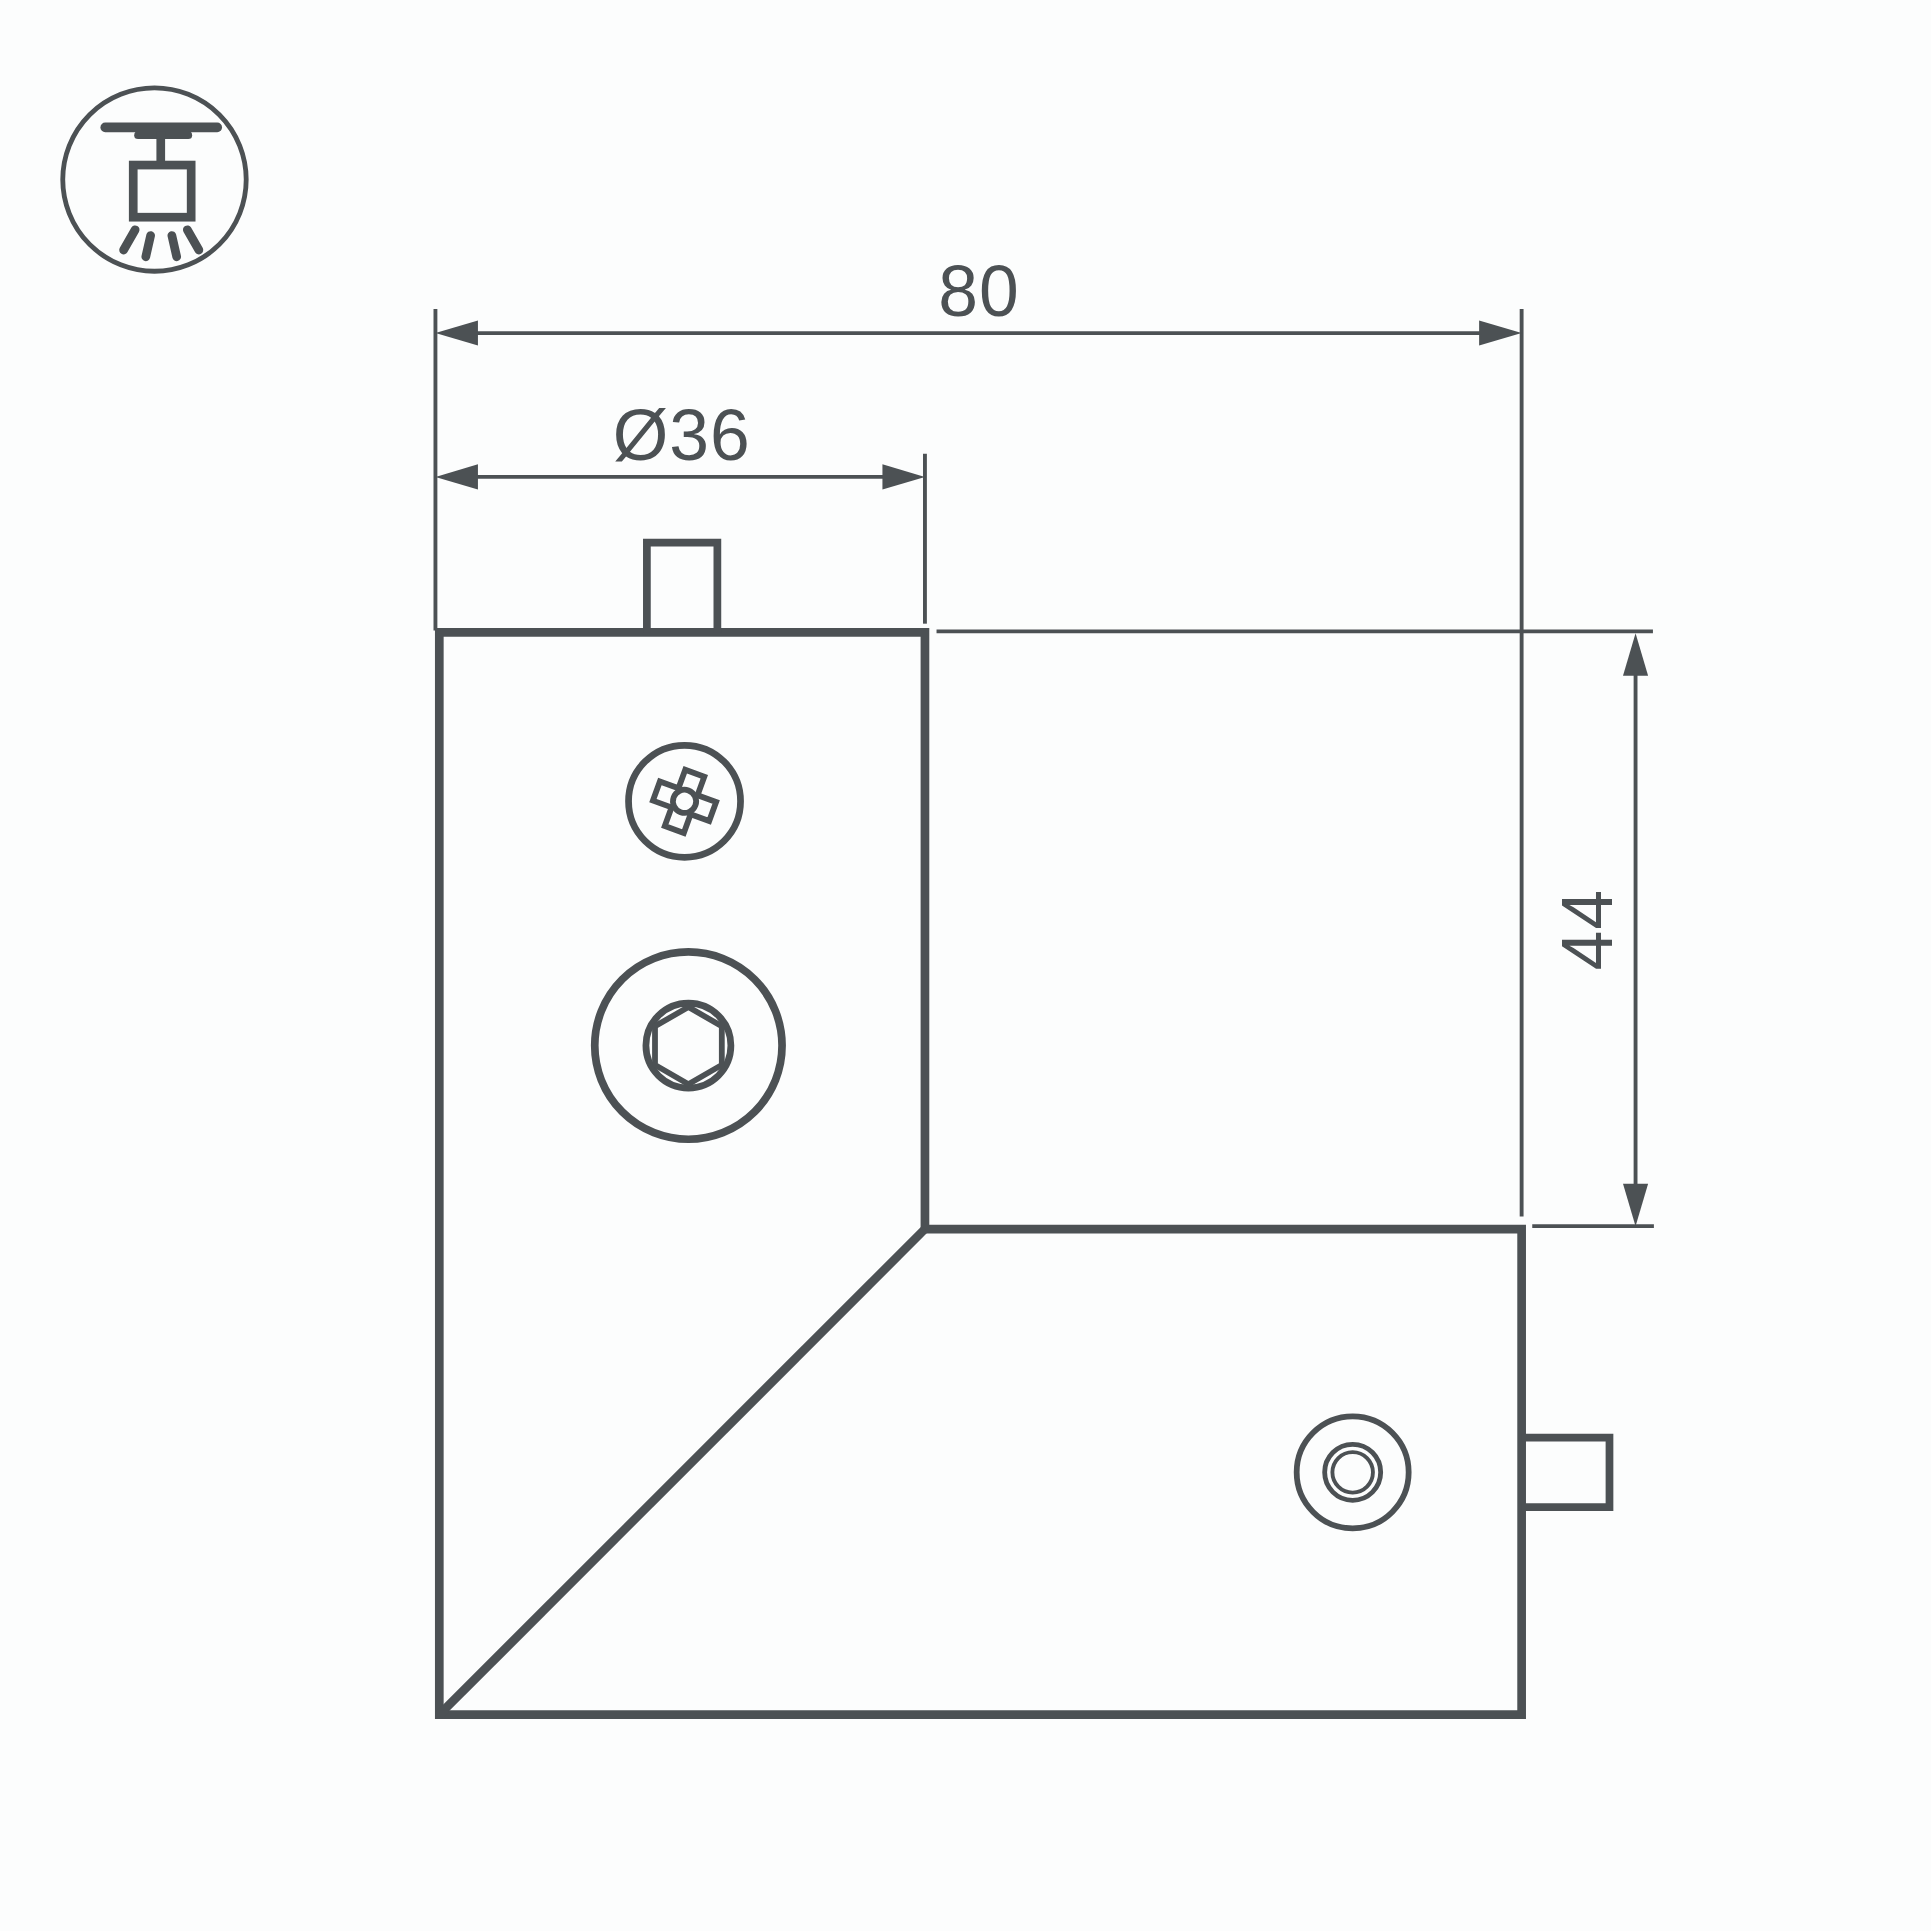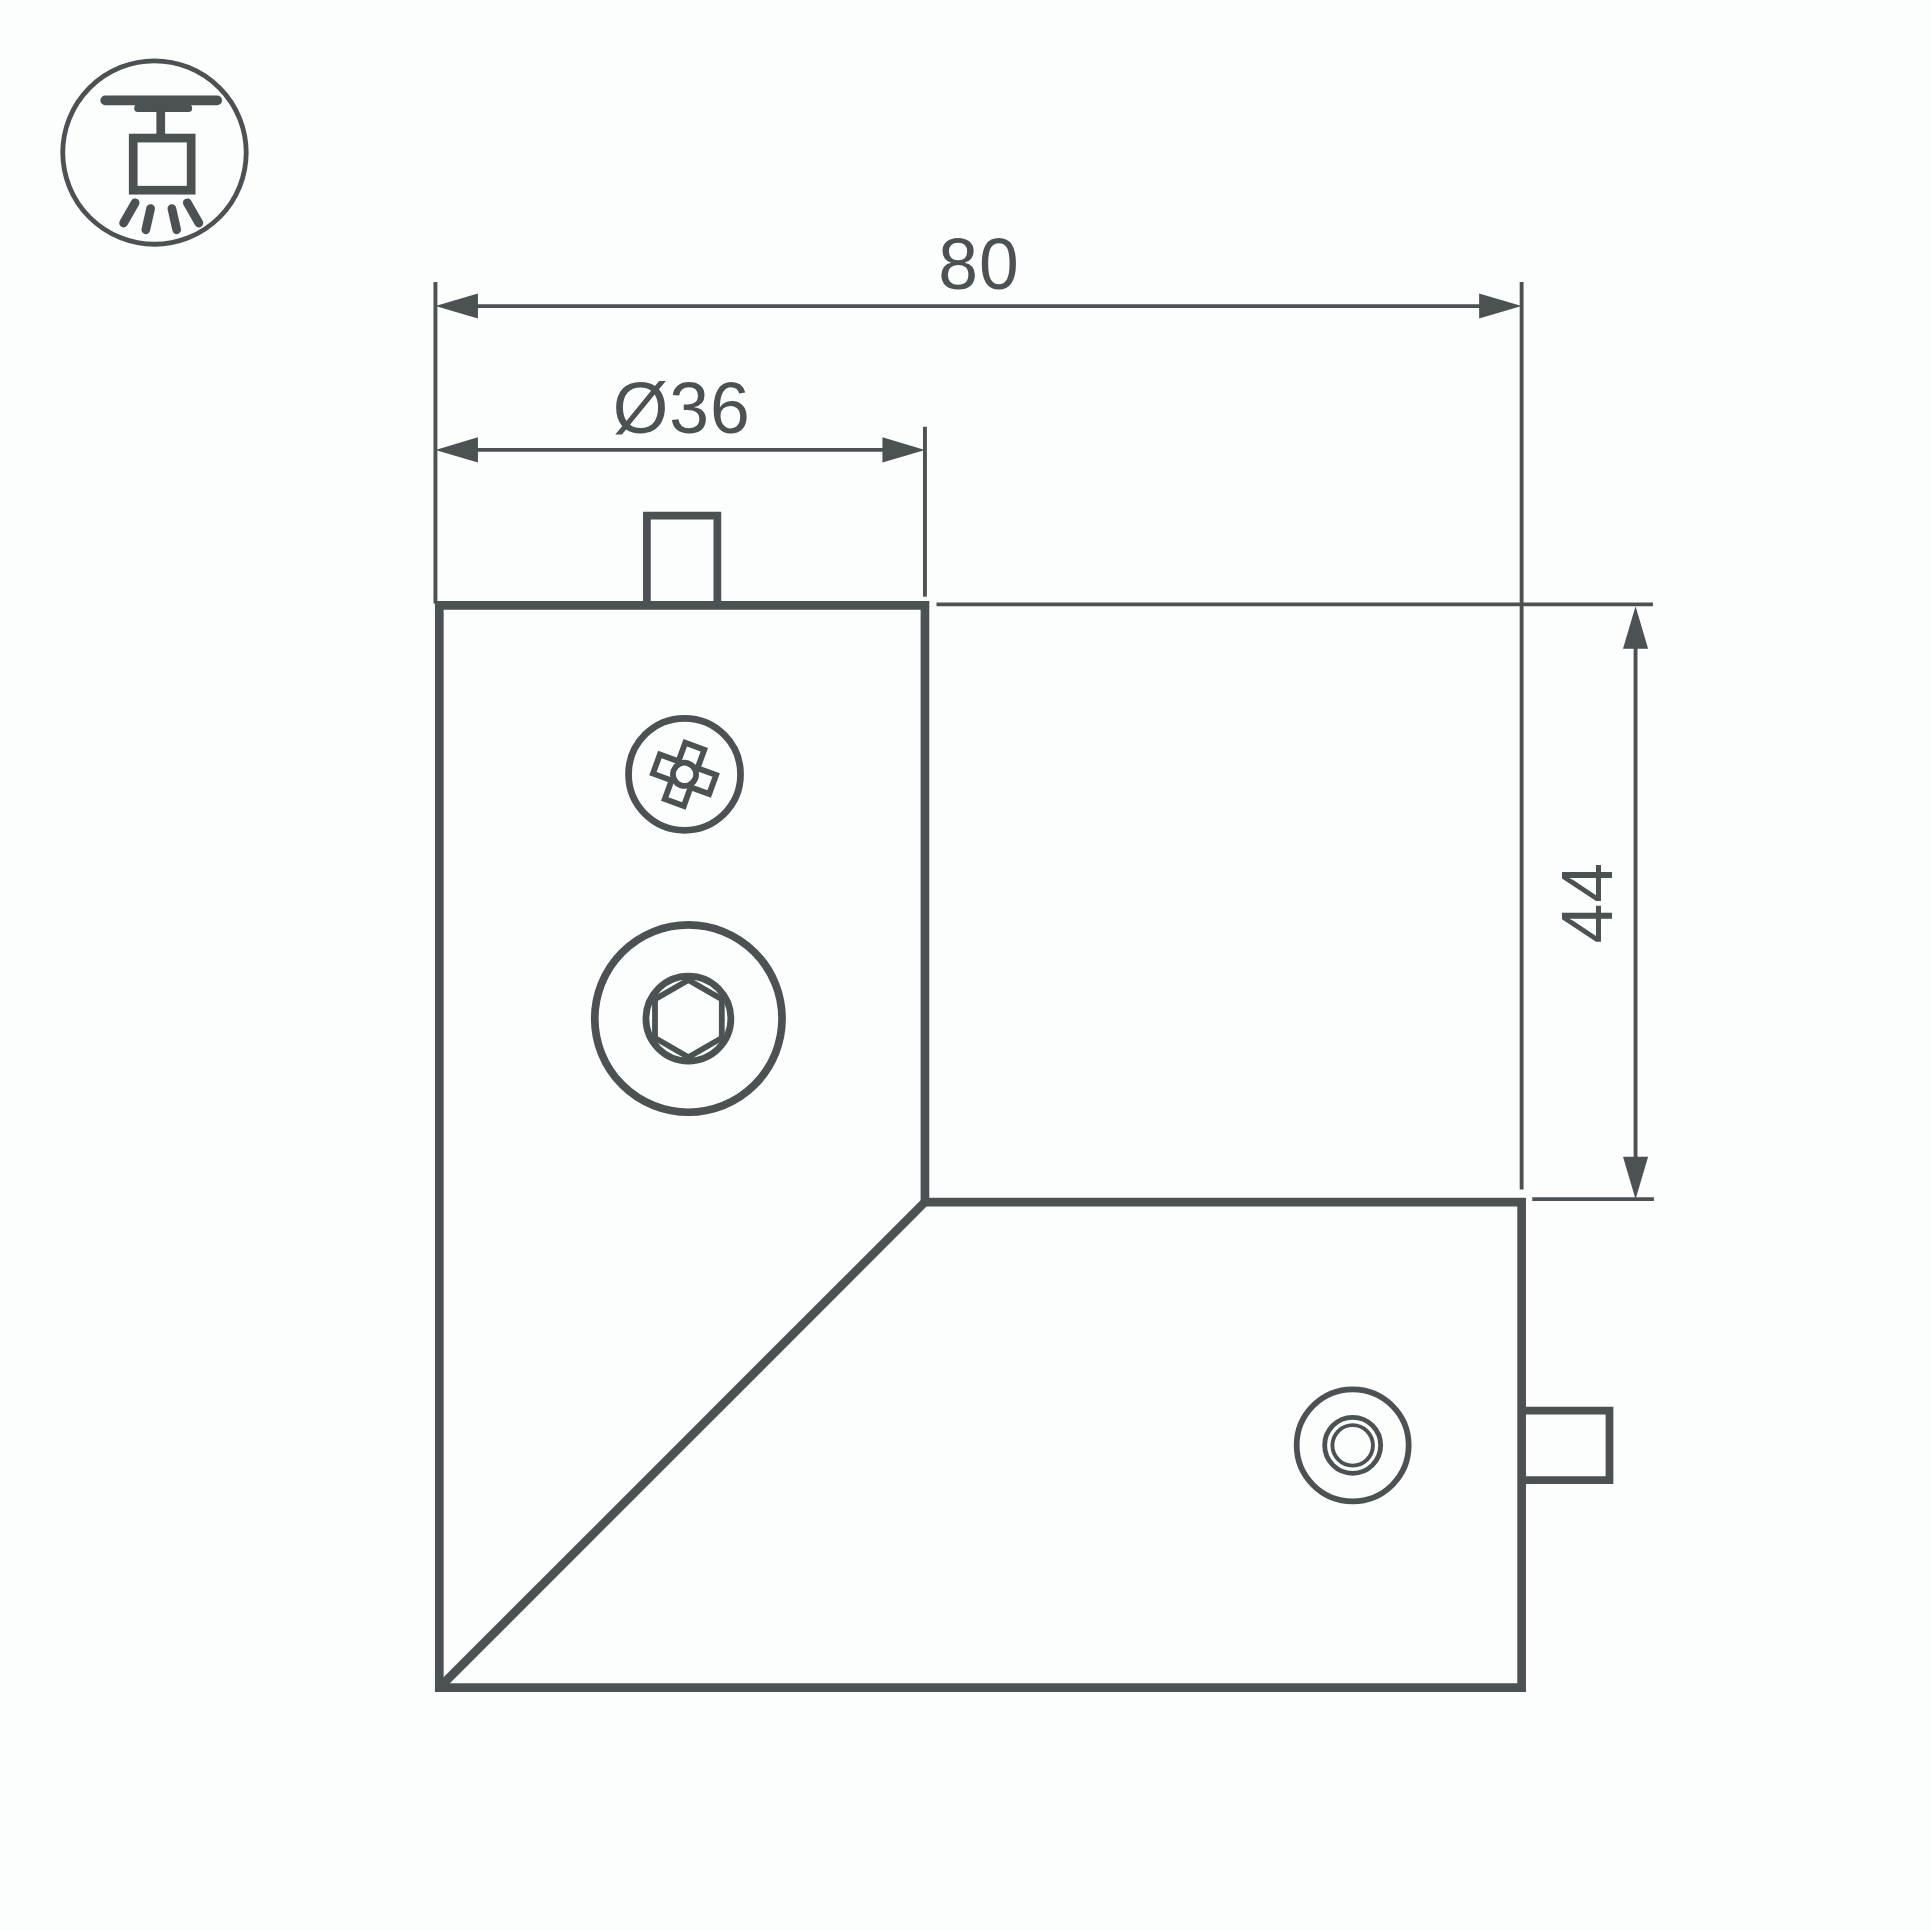--- a/index.html
+++ b/index.html
@@ -7,20 +7,21 @@
     padding: 0;
     width: 1931px;
     height: 1931px;
     background: #fcfdfd;
     overflow: hidden;
   }
   #stage {
     width: 1931px;
     height: 1372px;
     position: relative;
+    margin-top: 27px;
   }
   svg { display: block; }
   text {
     font-family: "Liberation Sans", "DejaVu Sans", sans-serif;
     font-weight: 400;
     fill: #4c5154;
   }
   .dim-label { font-size: 74px; letter-spacing: 1px; }
 </style>
 </head>

